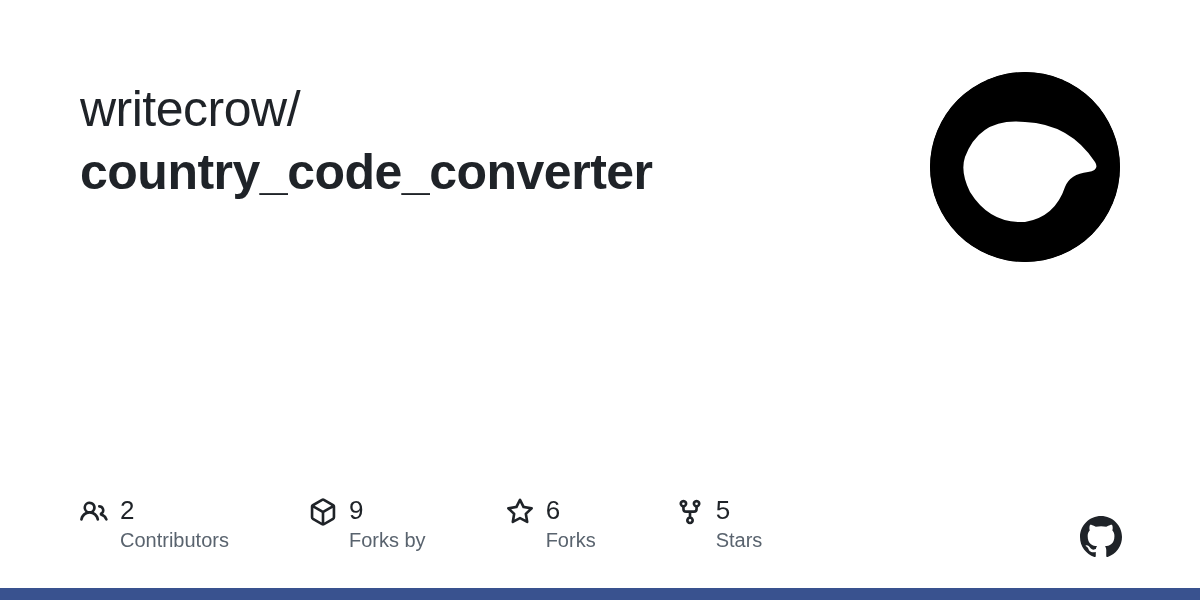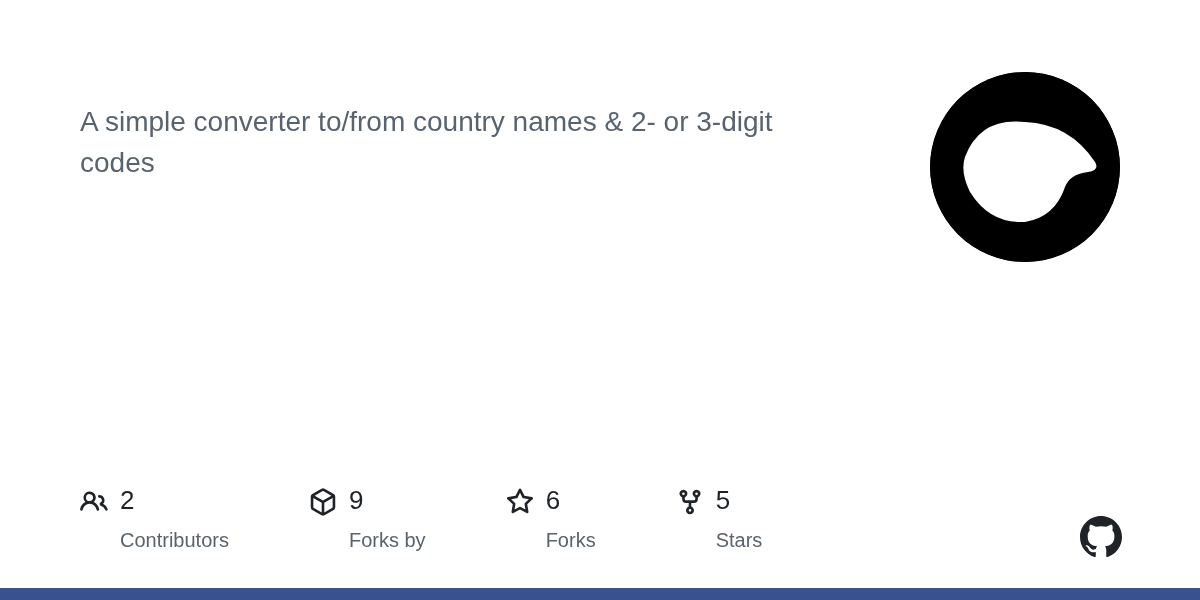--- a/index.html
+++ b/index.html
@@ -88,21 +88,21 @@
     }
     .stat-number {
       font-size: 26px;
       font-weight: 400;
       color: #1f2328;
       line-height: 1.1;
     }
     .stat-label {
       font-size: 20px;
       color: #59636e;
-      margin-top: 14px;
+      margin-top: 4px;
       font-weight: 400;
     }
     .github-logo {
       position: absolute;
       bottom: 42px;
       right: 78px;
       width: 42px;
       height: 42px;
       color: #1f2328;
     }
@@ -125,21 +125,24 @@
       background: #3c5a98;
       background: #39528f;
     }
   </style>
 </head>
 <body>
 
 <div class="container">
   <div class="header-row">
     <div class="title-block">
-      <p class="description">A simple converter to/from country names &amp; 2- or 3-digit codes</p>
+      <h1 class="repo-title">
+        <span class="repo-owner">writecrow</span><span class="repo-owner">/</span>
+        <span class="repo-name">country_code_converter</span>
+      </h1>
     </div>
     <div class="avatar">
       <svg viewBox="0 0 190 190" xmlns="http://www.w3.org/2000/svg">
         <circle cx="95" cy="95" r="95" fill="#000000"></circle>
         <path d="M 35 85 Q 50 45 95 50 Q 140 52 165 90 Q 170 98 158 100 Q 140 102 135 115 Q 125 145 95 150 Q 60 152 40 120 Q 30 100 35 85 Z" fill="#ffffff"></path>
       </svg>
     </div>
   </div>
 
   <div class="stats-row">

